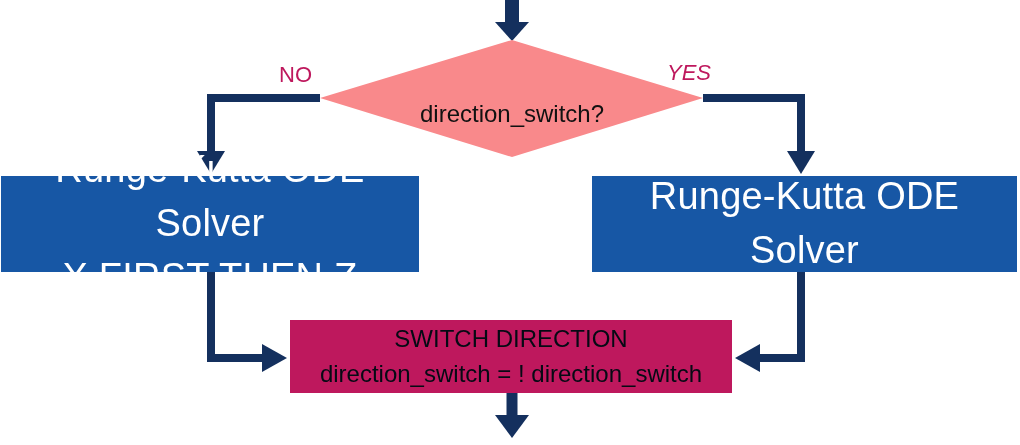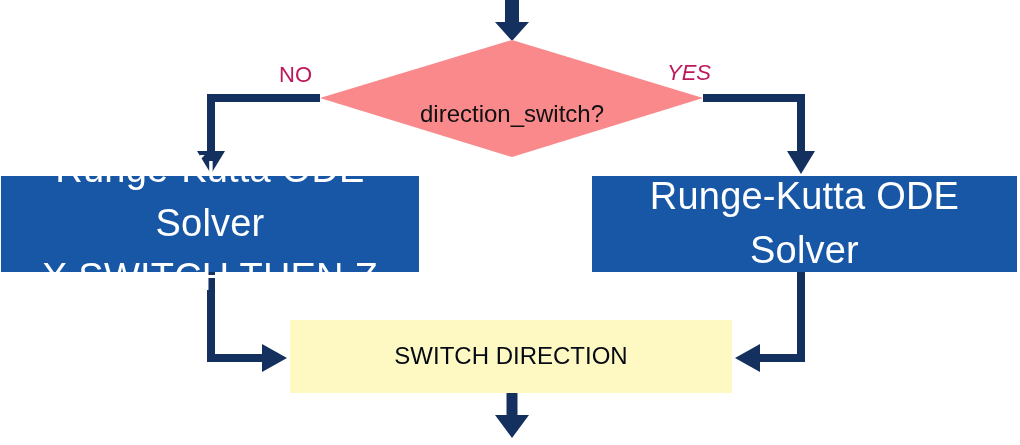--- a/index.html
+++ b/index.html
@@ -82,24 +82,25 @@
     <polygon points="495,415 529,415 512,438" fill="#14305E"></polygon>
   </svg>
 
   <div class="decision-label" style="left:352px; top:100px; width:320px;">direction_switch?</div>
 
   <div class="branch-label" style="left:279px; top:62px; width:60px;">NO</div>
   <div class="branch-label" style="left:667px; top:60px; width:60px;font-style:italic;">YES</div>
 
   <div class="node solver-box" style="left: 1px; top: 176px; width: 418px; height: 96px; background-color: rgb(23, 87, 165);">
     <div>Runge-Kutta ODE Solver</div>
-    <div>X SWITCH THEN Z</div>
+    <div>X FIRST THEN Z</div>
   </div>
 
   <div class="node solver-box" style="left: 592px; top: 176px; width: 425px; height: 96px; background-color: rgb(23, 87, 165);">
     <div>Runge-Kutta ODE Solver</div>
   </div>
 
-  <div class="node switch-box" style="left: 290px; top: 320px; width: 442px; height: 73px; background-color: #fef9c3;">
+  <div class="node switch-box" style="left: 290px; top: 320px; width: 442px; height: 73px; background-color: #be185d;">
     <div>SWITCH DIRECTION</div>
+    <div>direction_switch = ! direction_switch</div>
   </div>
 
 </div>
 
 </body></html>

